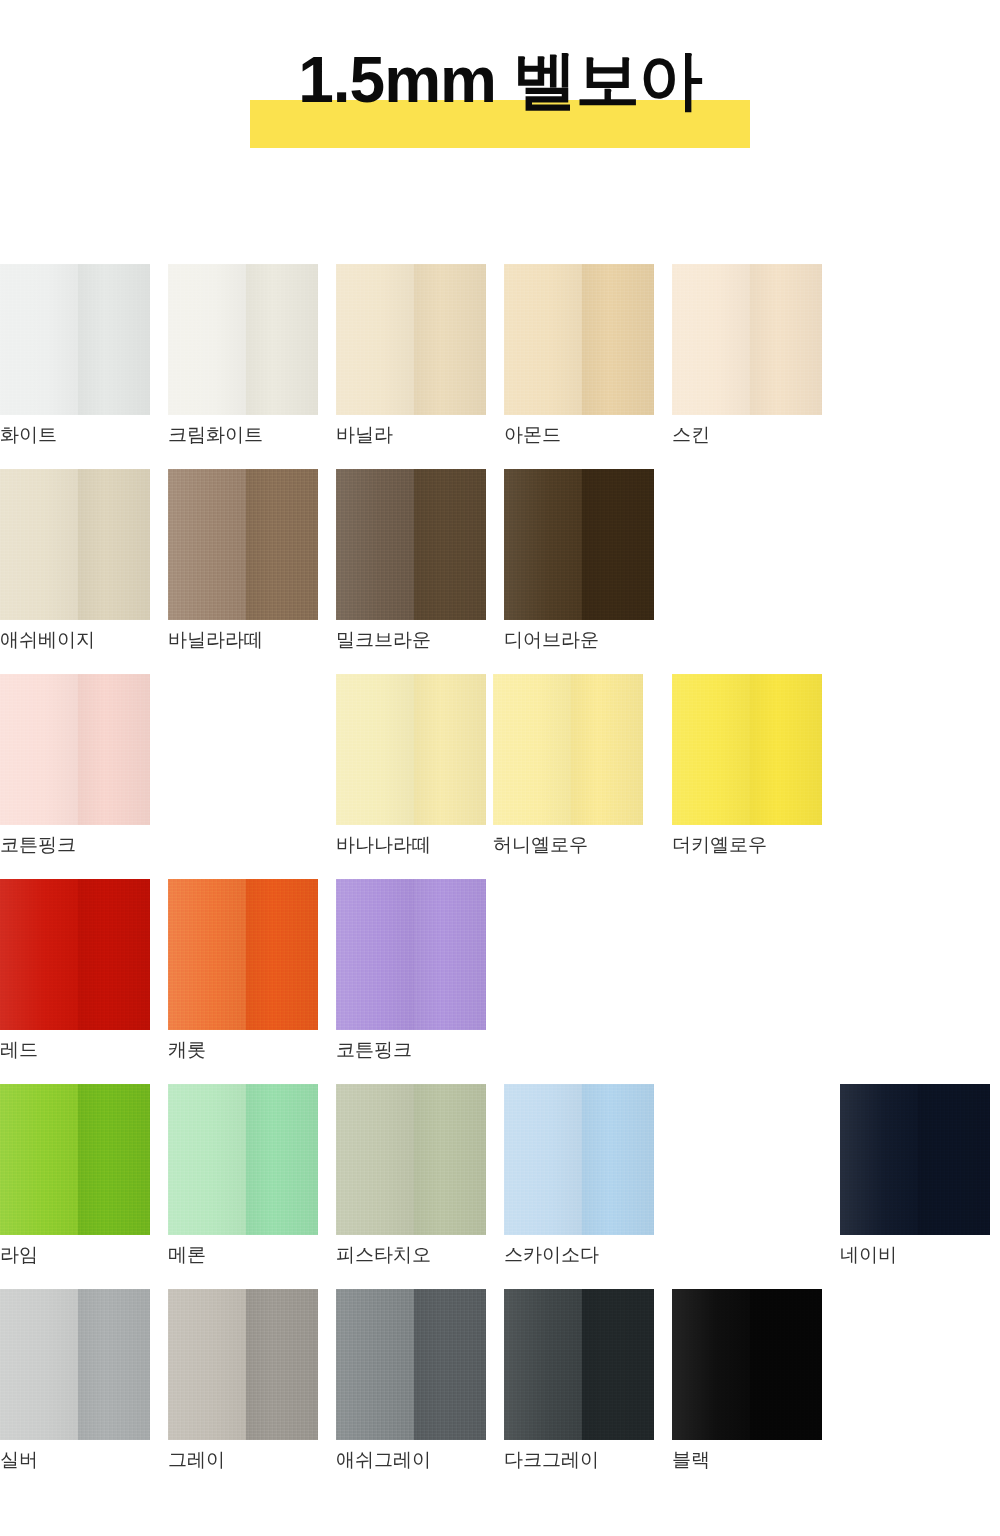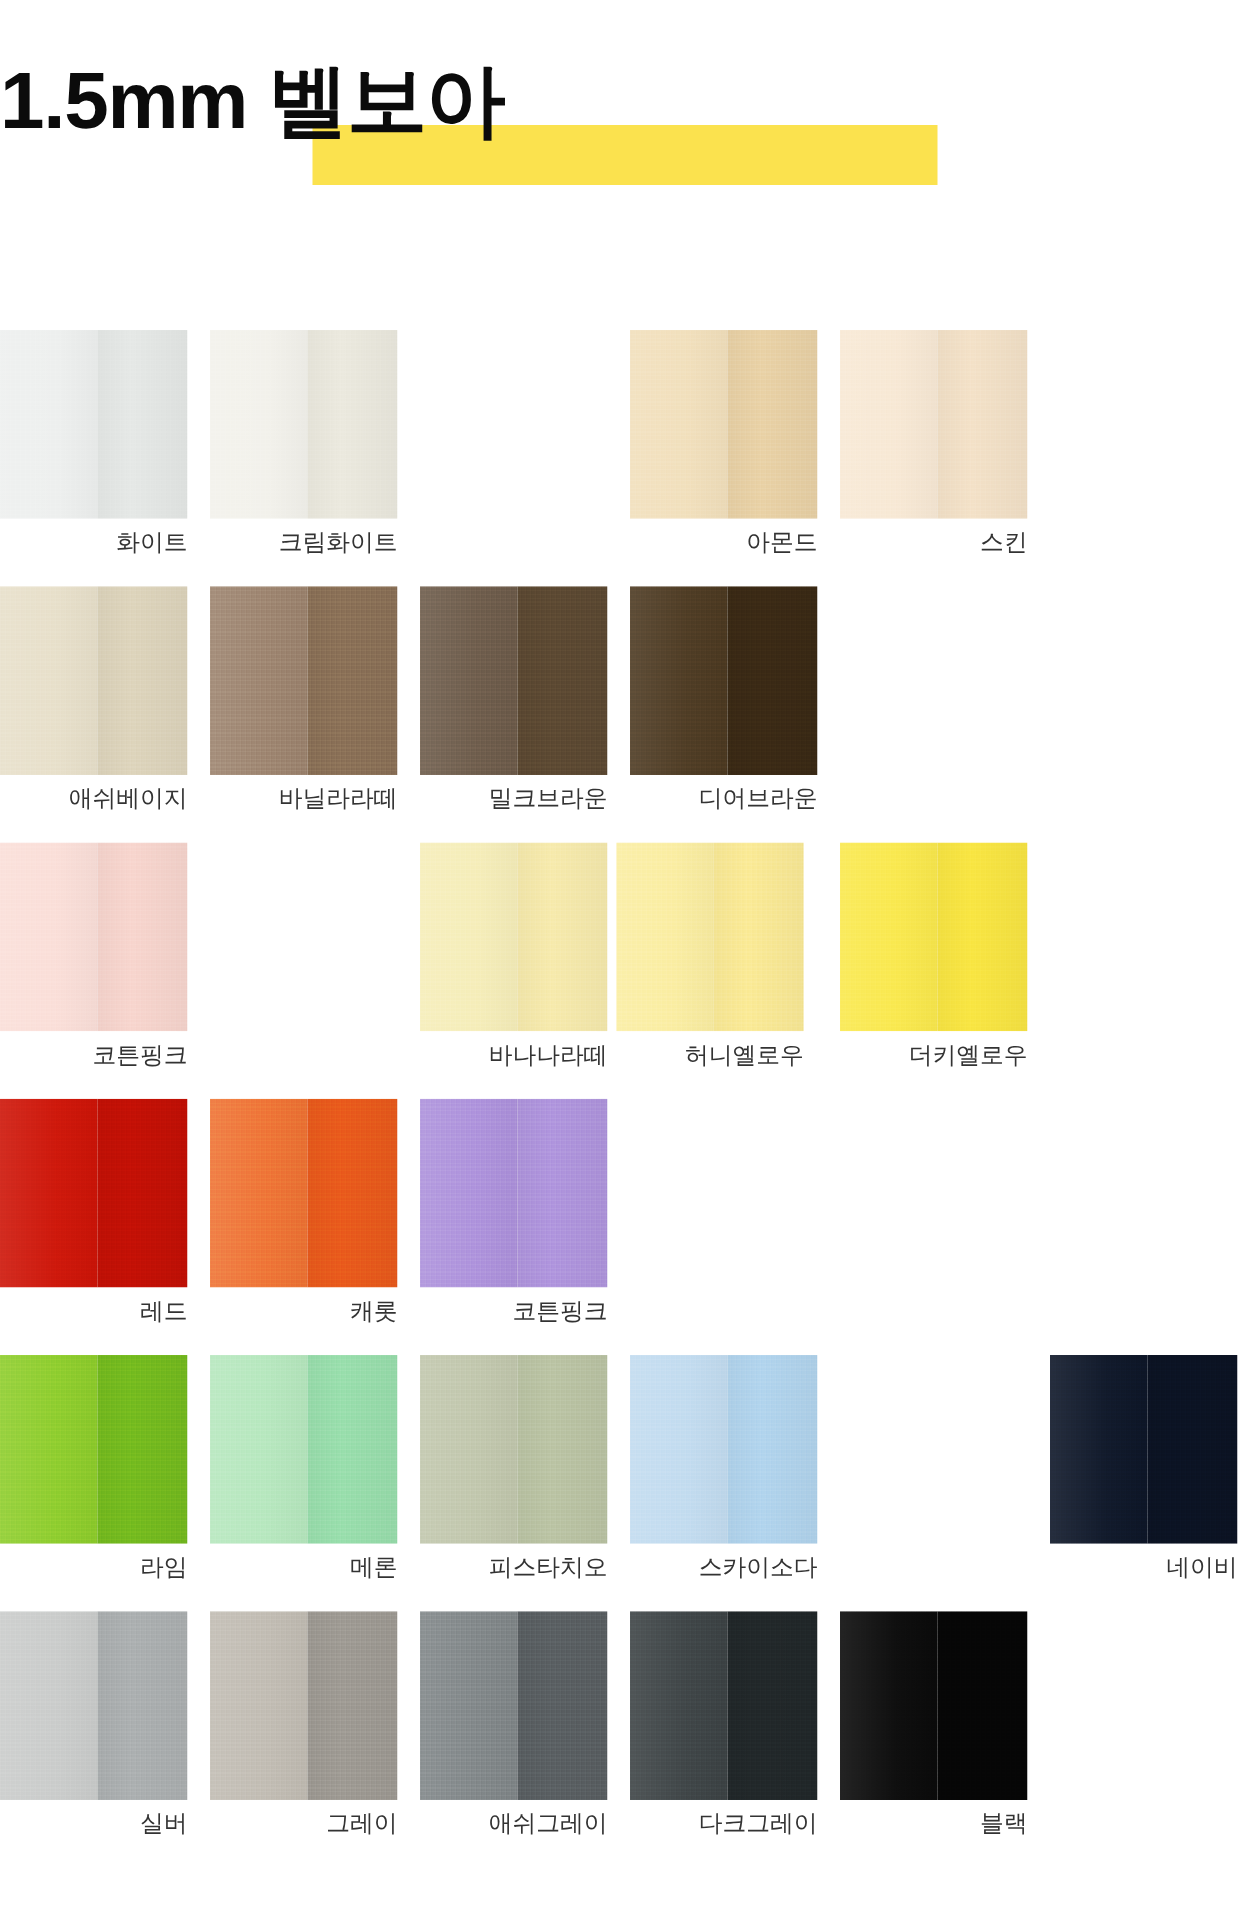--- a/index.html
+++ b/index.html
@@ -15,21 +15,21 @@
   
   #title-block{
     position:absolute;left:0;top:0;width:1000px;height:230px;
   }
   #title-highlight{
     position:absolute;left:250px;top:100px;width:500px;height:48px;
     background:#fbe24e;
   }
   #title-text{
     position:absolute;left:0;top:48px;width:1000px;
-    text-align:left;
+    text-align:center;
     font-size:64px;
     line-height:64px;
     font-weight:bold;
     letter-spacing:-1px;
     color:#0b0b0b;
     white-space:nowrap;
   }
 
   
   #swatch-grid{
@@ -64,21 +64,21 @@
     mix-blend-mode:overlay;
     opacity:.75;
   }
   .chip-shade{
     position:absolute;inset:0;
     background:linear-gradient(90deg,rgba(255,255,255,.10) 0%,rgba(255,255,255,.02) 30%,rgba(0,0,0,.03) 52%,rgba(0,0,0,.0) 70%,rgba(0,0,0,.04) 100%);
   }
   .swatch-label{
     position:absolute;
     top:158px;left:0;width:150px;
-    text-align:right;
+    text-align:left;
     font-size:19px;
     line-height:26px;
     color:#333333;
     white-space:nowrap;
   }
 </style>
 </head>
 <body>
 
 <div id="title-block">
@@ -99,20 +99,29 @@
       </div>
       <div class="swatch-cell" style="left: 168px;">
         <div class="swatch-chip">
           <div class="chip-left" style="background: rgb(243, 242, 236);"></div>
           <div class="chip-right" style="background: rgb(236, 234, 223);"></div>
           <div class="chip-tex"></div>
           <div class="chip-shade"></div>
         </div>
         <div class="swatch-label">크림화이트</div>
       </div>
+      <div class="swatch-cell" style="left: 336px;">
+        <div class="swatch-chip">
+          <div class="chip-left" style="background: rgb(242, 230, 204);"></div>
+          <div class="chip-right" style="background: rgb(236, 220, 188);"></div>
+          <div class="chip-tex"></div>
+          <div class="chip-shade"></div>
+        </div>
+        <div class="swatch-label">바닐라</div>
+      </div>
       <div class="swatch-cell" style="left: 504px;">
         <div class="swatch-chip">
           <div class="chip-left" style="background: rgb(242, 224, 189);"></div>
           <div class="chip-right" style="background: rgb(234, 211, 168);"></div>
           <div class="chip-tex"></div>
           <div class="chip-shade"></div>
         </div>
         <div class="swatch-label">아몬드</div>
       </div>
       <div class="swatch-cell" style="left: 672px; border-radius: 22px;">

